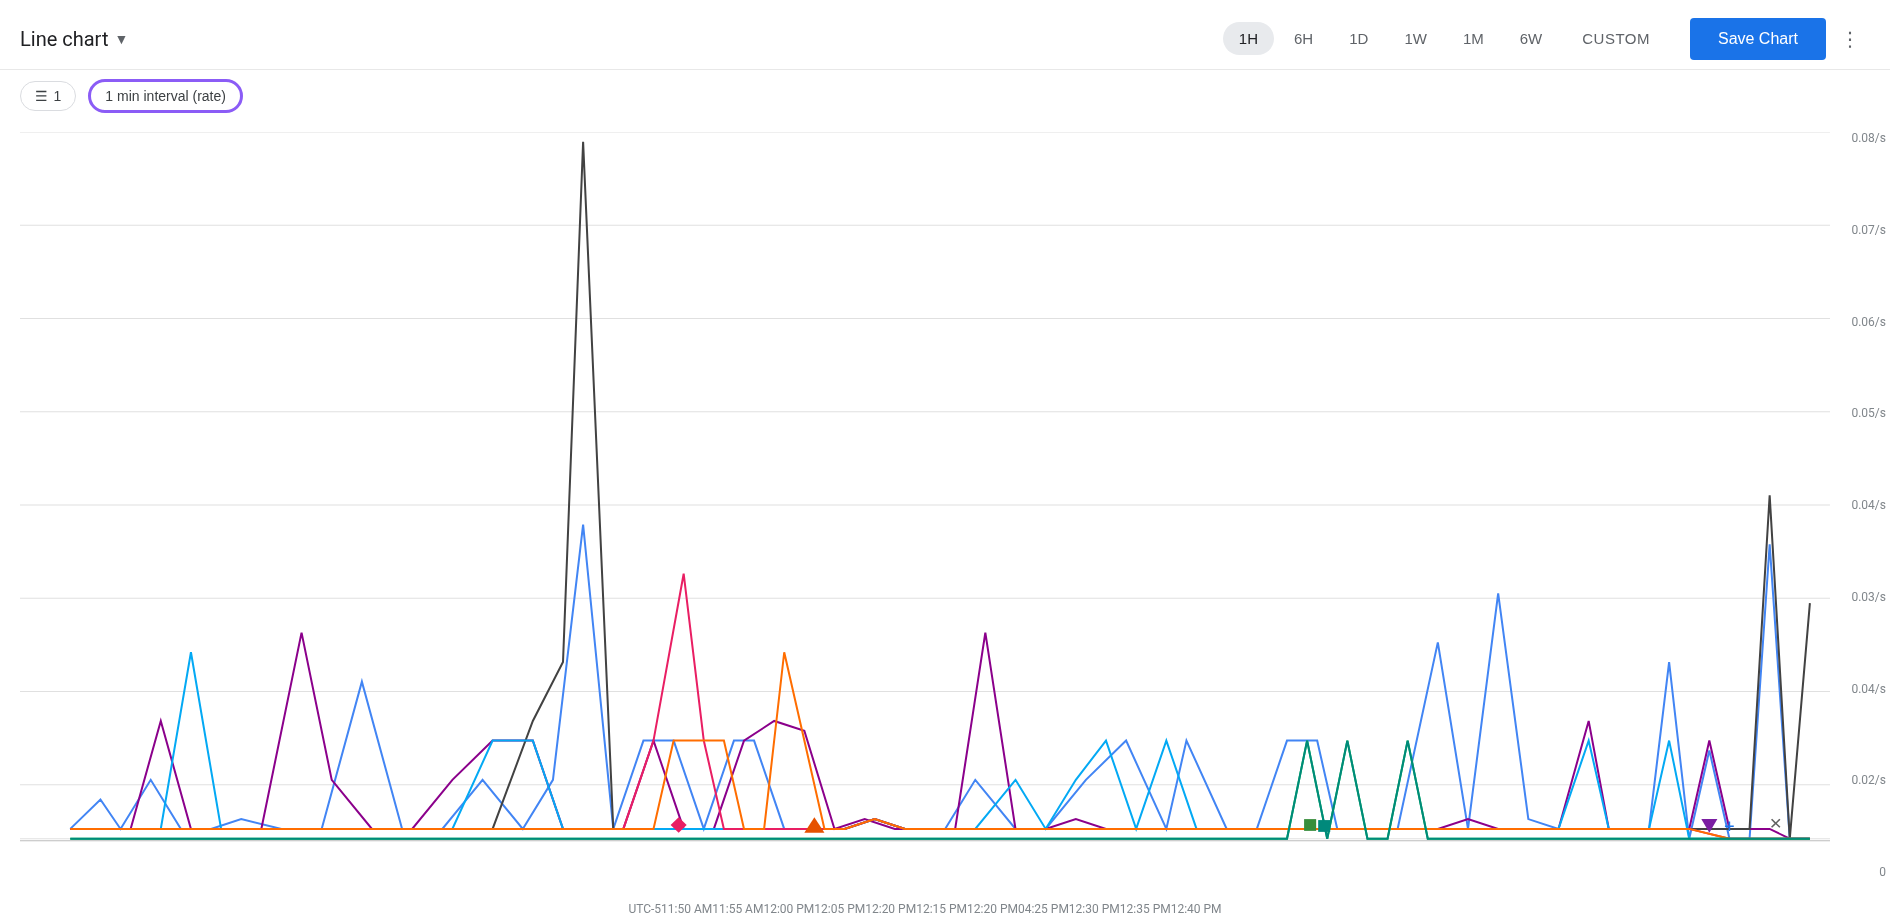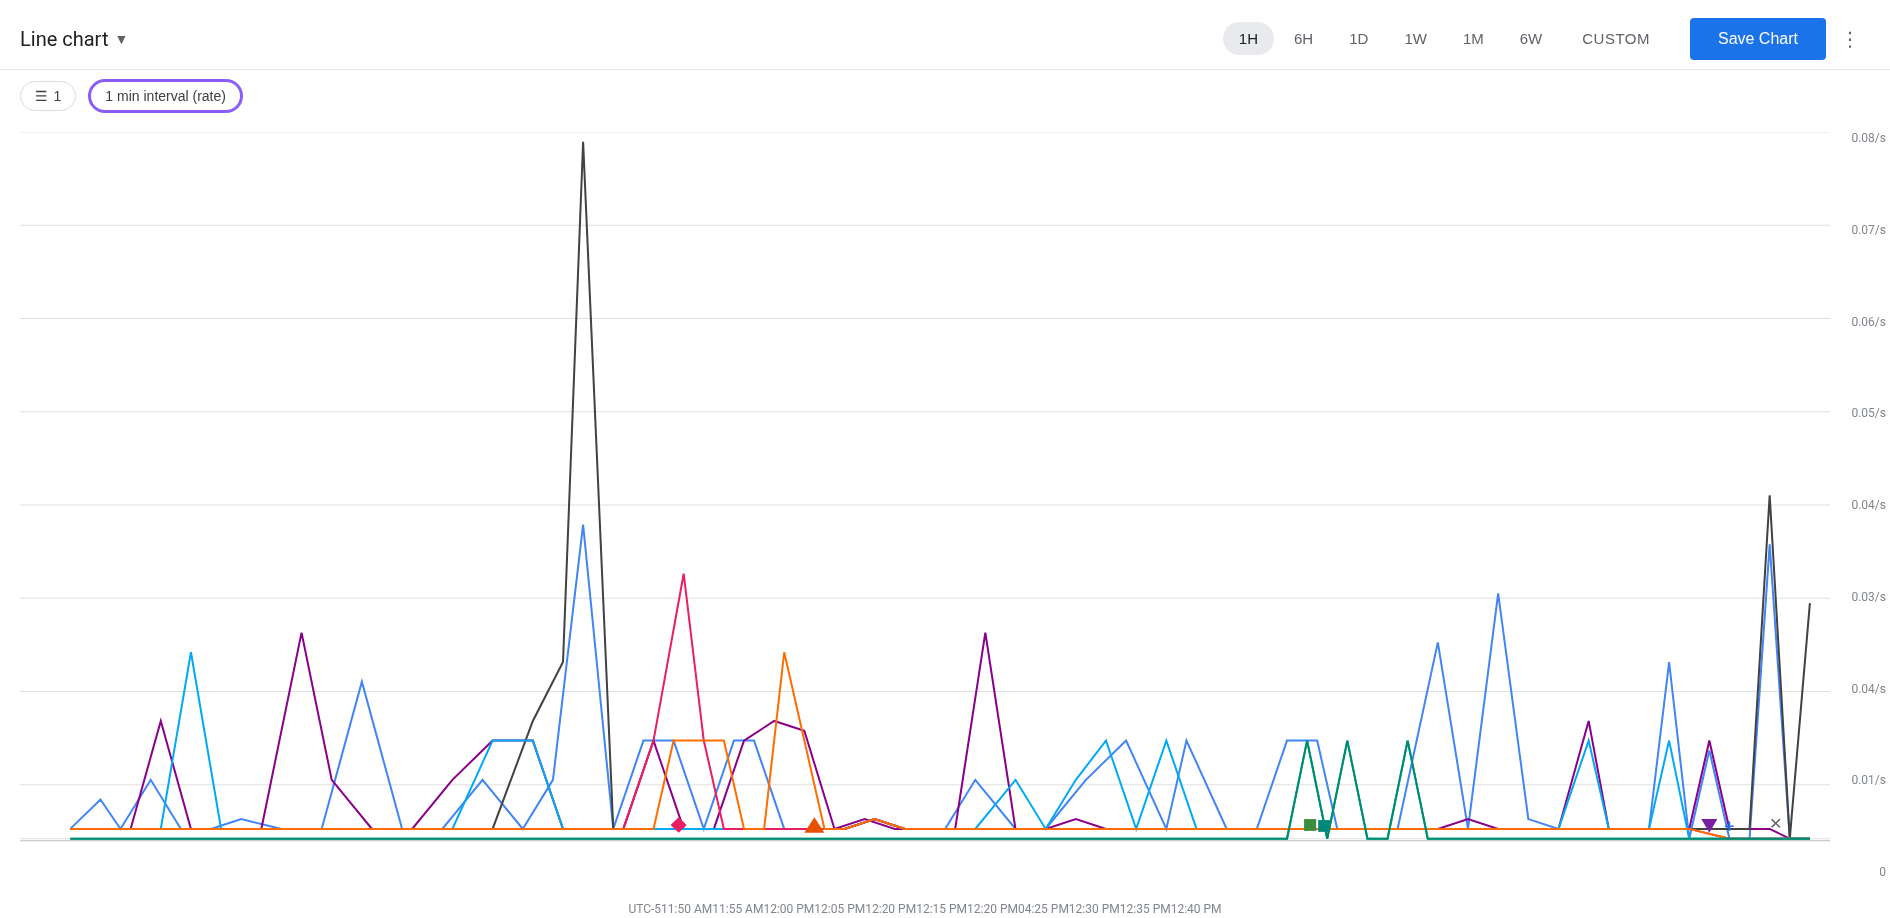--- a/index.html
+++ b/index.html
@@ -309,21 +309,21 @@
     <polygon points="1680,714 1688,700 1672,700" fill="#7b1fa2"></polygon>
 
     <text x="1700" y="714" font-size="18" fill="#1a73e8" text-anchor="middle">+</text>
 
     <text x="1746" y="710" font-size="16" fill="#616161" text-anchor="middle">✕</text>
   </svg>
 
   
   <div class="y-axis-labels">
     <span class="y-label">0</span>
-    <span class="y-label">0.01/s</span>
+    <span class="y-label">0.02/s</span>
     <span class="y-label">0.04/s</span>
     <span class="y-label">0.03/s</span>
     <span class="y-label">0.04/s</span>
     <span class="y-label">0.05/s</span>
     <span class="y-label">0.06/s</span>
     <span class="y-label">0.07/s</span>
     <span class="y-label">0.08/s</span>
   </div>
 
   

